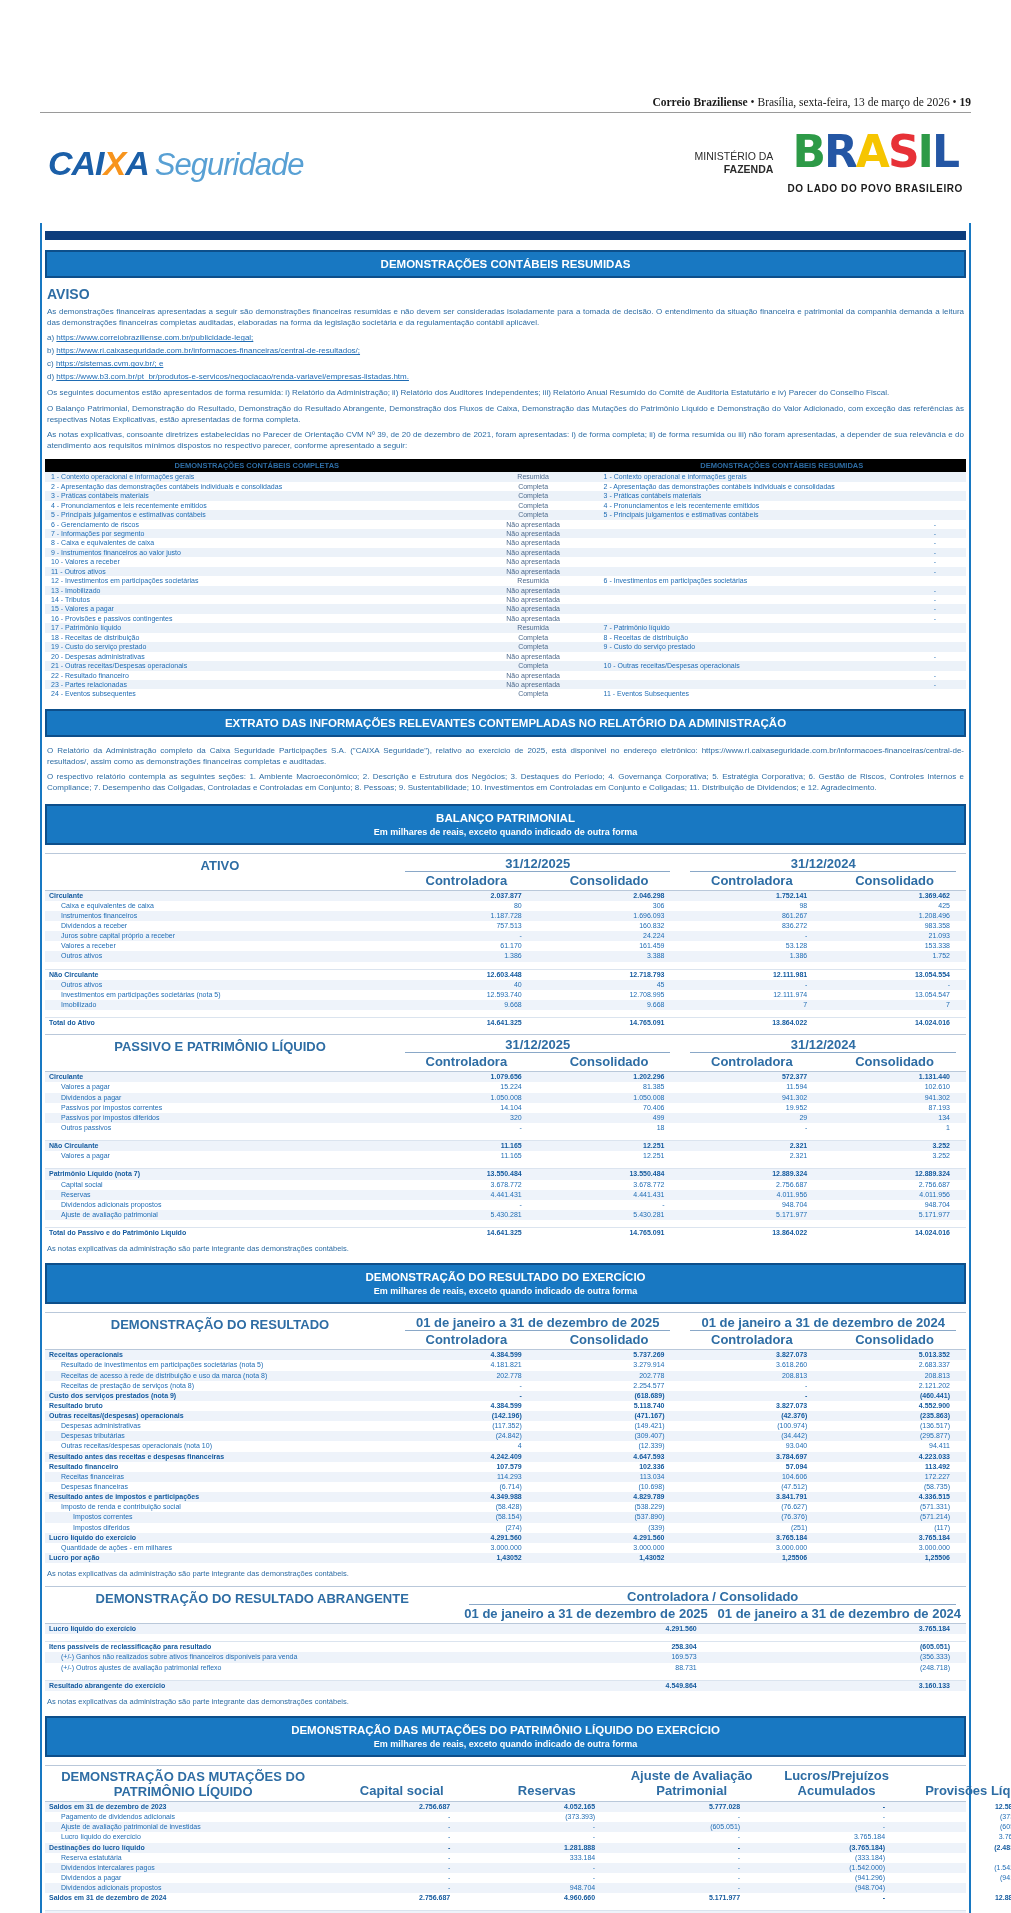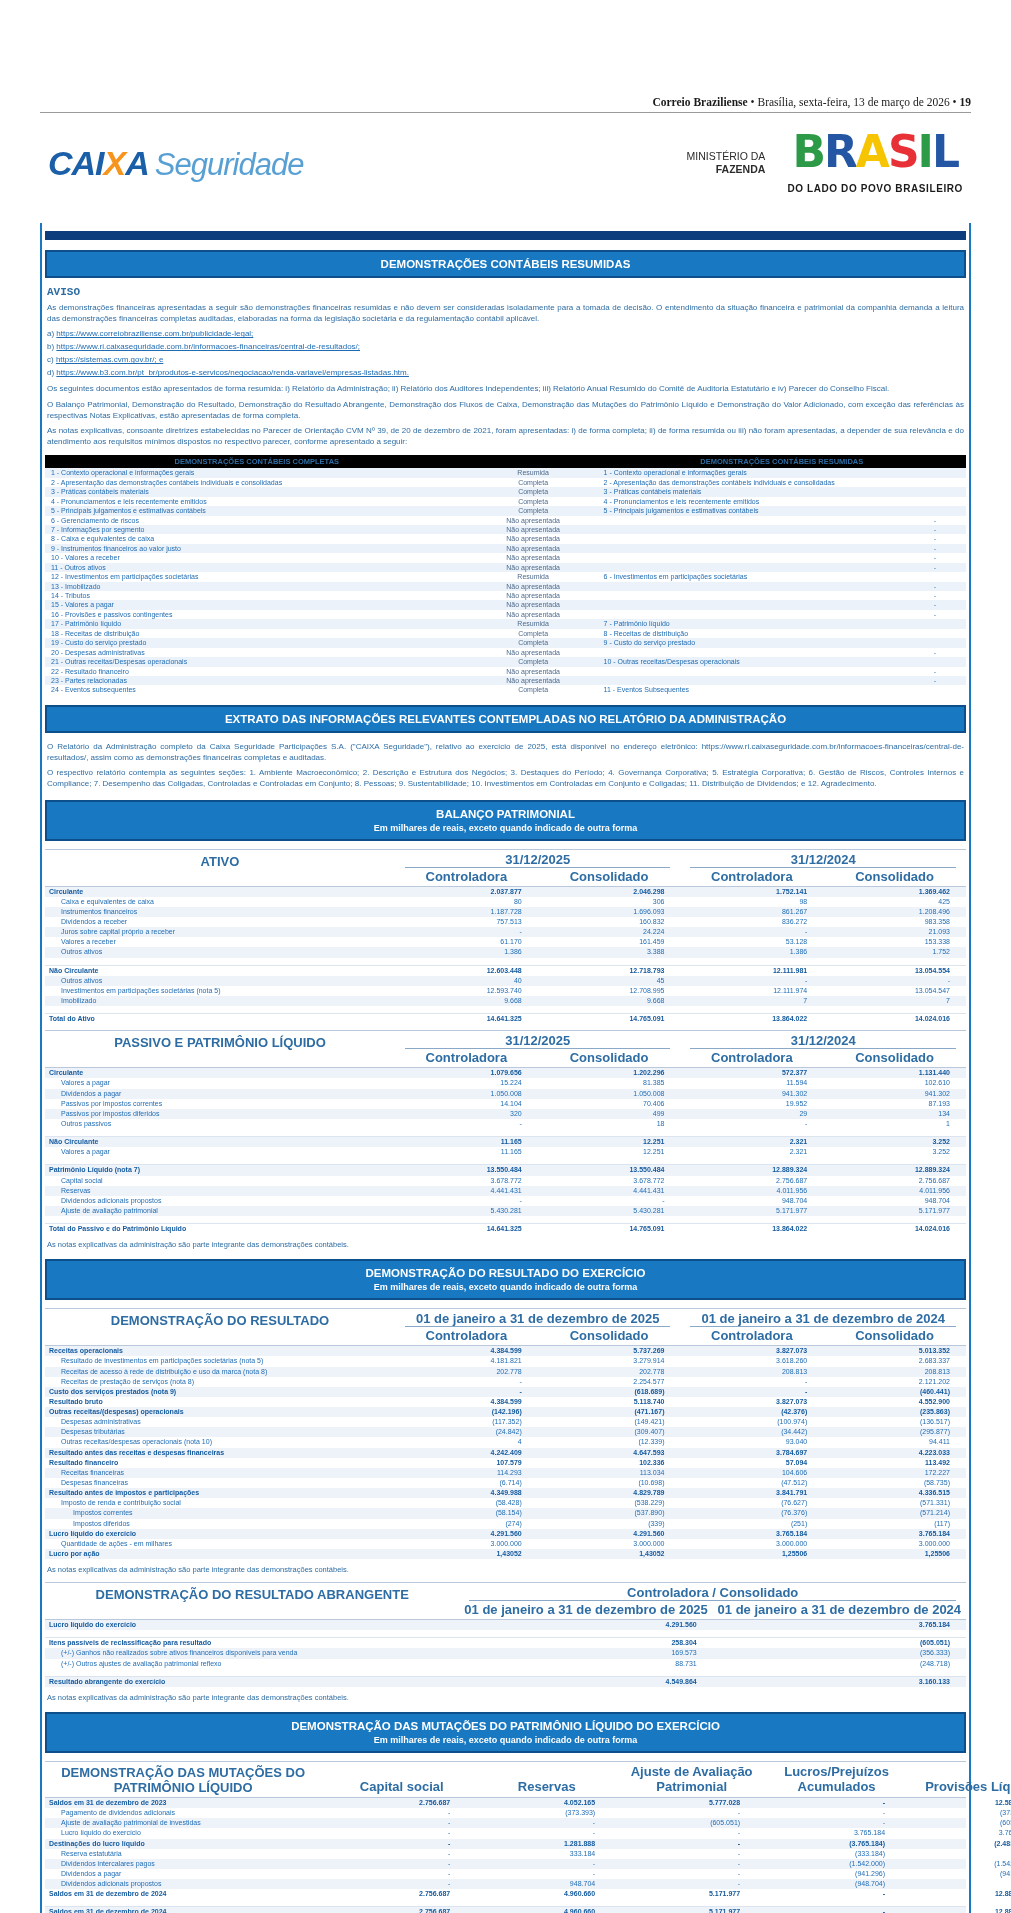--- a/index.html
+++ b/index.html
@@ -13,36 +13,36 @@
     font-family:"Liberation Serif",serif;color:#1b1b1b;text-align:right;
     font-size:11.5px;padding-bottom:4px;border-bottom:1.5px solid #9a9a9a;
   }
   .masthead b{font-weight:bold;}
   
   .logoband{display:flex;justify-content:space-between;align-items:center;height:96px;padding:2px 8px 0 8px;}
   .caixa-logo{font-style:italic;font-weight:bold;font-size:34px;letter-spacing:-1px;white-space:nowrap;}
   .caixa-blue{color:#1b5fa8;}
   .caixa-x{color:#f7941d;}
   .caixa-sub{color:#58a0d4;font-weight:normal;font-size:31px;margin-left:6px;}
-  .gov-block{display:flex;align-items:center;gap:22px;}
+  .gov-block{display:flex;align-items:center;gap:14px;}
   .ministerio{color:#2b2b2b;text-align:right;font-size:10.5px;line-height:1.25;}
   .ministerio .l2{font-weight:bold;}
   .brasil-wrap{text-align:center;}
   .brasil-logo{font-weight:bold;font-size:44px;line-height:0.9;letter-spacing:-2px;font-family:"DejaVu Sans",sans-serif;}
   .brasil-logo span{display:inline-block;}
   .brasil-tag{font-size:10px;font-weight:bold;color:#1b1b1b;letter-spacing:0.6px;margin-top:12px;white-space:nowrap;}
   
   .framed{border-left:2px solid #1878c2;border-right:2px solid #1878c2;padding:8px 3px;margin-top:12px;}
   .navy-stripe{height:9px;background:#0d3d7c;margin-bottom:5px;}
   .bar{background:#1878c2;border:2px solid #0d4f8b;color:#ffffff;text-align:center;font-weight:bold;
        font-size:11.5px;padding:6px 4px;margin:10px 0 8px 0;}
   .bar .subtitle{font-size:9px;font-weight:bold;margin-top:3px;}
   
   .para{font-size:8px;line-height:1.4;color:#2e6da4;margin:4px 2px;text-align:justify;}
-  .aviso{font-weight:bold;font-size:11px;margin:6px 2px 2px 2px;color:#2e6da4;font-family:Liberation Mono, monospace;}
+  .aviso{font-weight:bold;font-size:14px;margin:6px 2px 2px 2px;color:#2e6da4;}
   .linkline{font-size:8px;line-height:1.5;margin:1px 2px;color:#2e6da4;}
   .linkline a{color:#1f6cb4;text-decoration:underline;}
   
   .cmp{margin:8px 0 4px 0;}
   .cmp-head{display:grid;grid-template-columns:46% 14% 40%;background:#000000;
             font-weight:bold;font-size:7.5px;color:#2e6da4;padding:2px 0;}
   .cmp-head div{text-align:center;}
   .cmp-rows .crow{display:grid;grid-template-columns:46% 14% 40%;font-size:7px;line-height:1.35;color:#1f6cb4;}
   .cmp-rows .crow:nth-child(odd){background:#ecf2f9;}
   .crow .c-left{padding-left:6px;}

